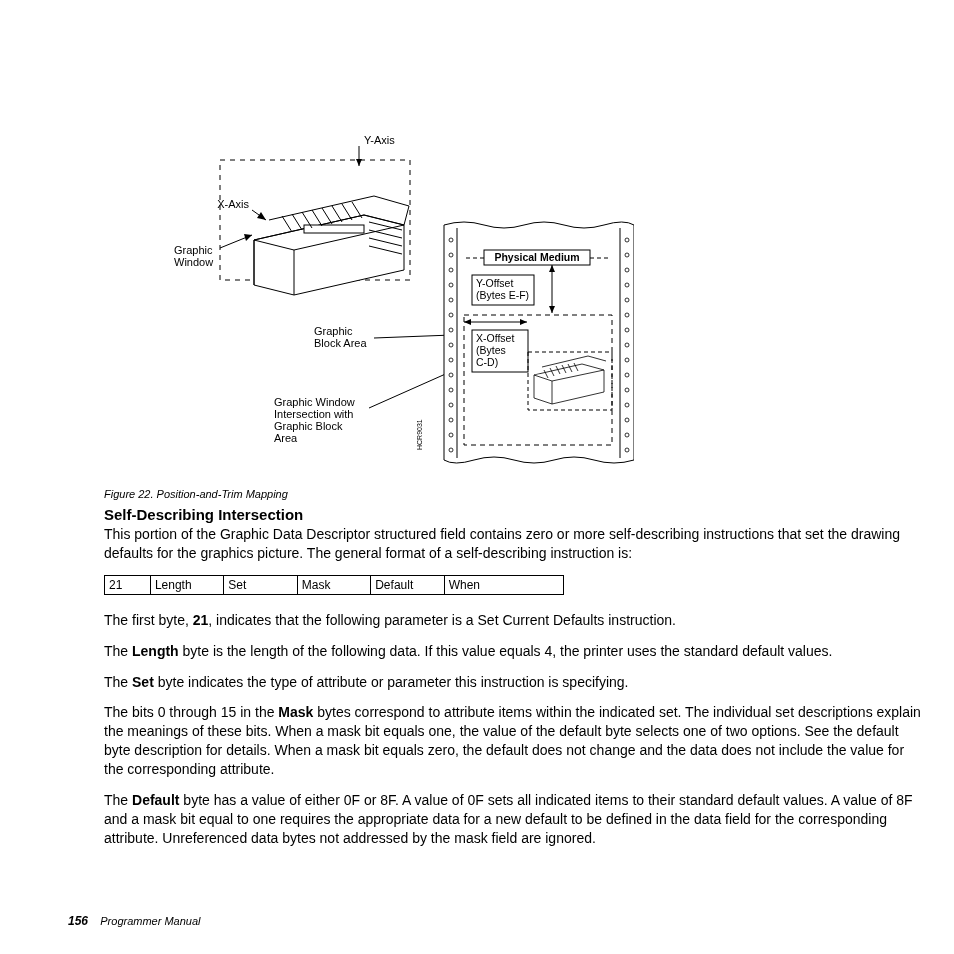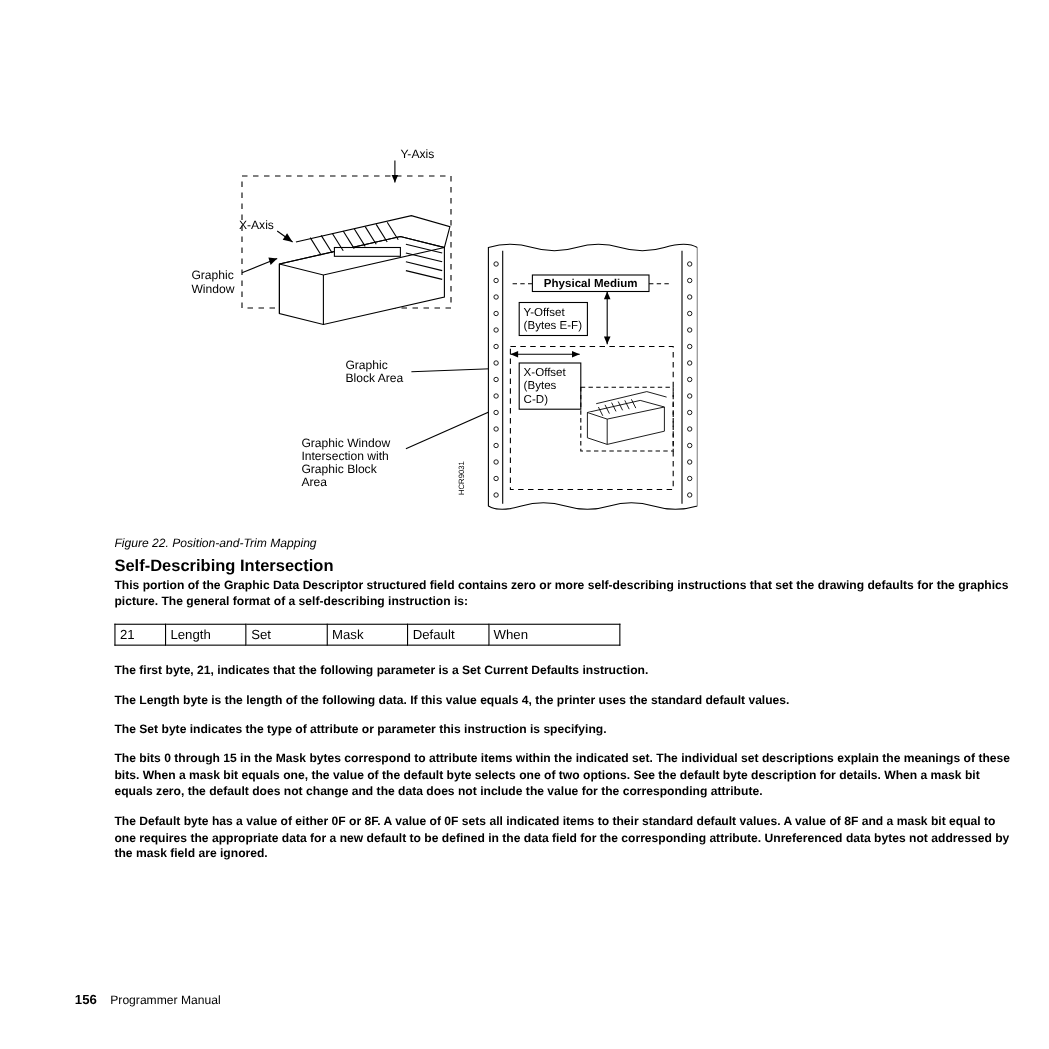--- a/index.html
+++ b/index.html
@@ -35,41 +35,41 @@
     margin-top: 18px;
     margin-left: -60px;
   }
   .section-title {
     font-weight: bold;
     font-size: 15px;
     margin-top: 36px;
     margin-bottom: 2px;
   }
   .body-text {
-    font-size: 11px;
+    font-size: 14px;
     line-height: 1.35;
     margin: 0 0 12px 0;
-    font-weight: bold;
   }
   table.inst {
     border-collapse: collapse;
     width: 460px;
     margin: 8px 0 16px 0;
   }
   table.inst td {
     border: 1px solid #000;
     padding: 2px 4px;
     font-size: 12px;
     text-align: left;
   }
   .footer {
     position: absolute;
-    bottom: 38px;
+    bottom: 26px;
     left: 68px;
     font-size: 11px;
+    font-style: italic;
   }
   .footer .pg { font-weight: bold; font-size: 12px; }
 </style>
 </head>
 <body>
 
 <div class="page">
 
   <div class="figure-area">
     <svg class="figure-svg" width="470" height="340" viewBox="0 0 470 340">

